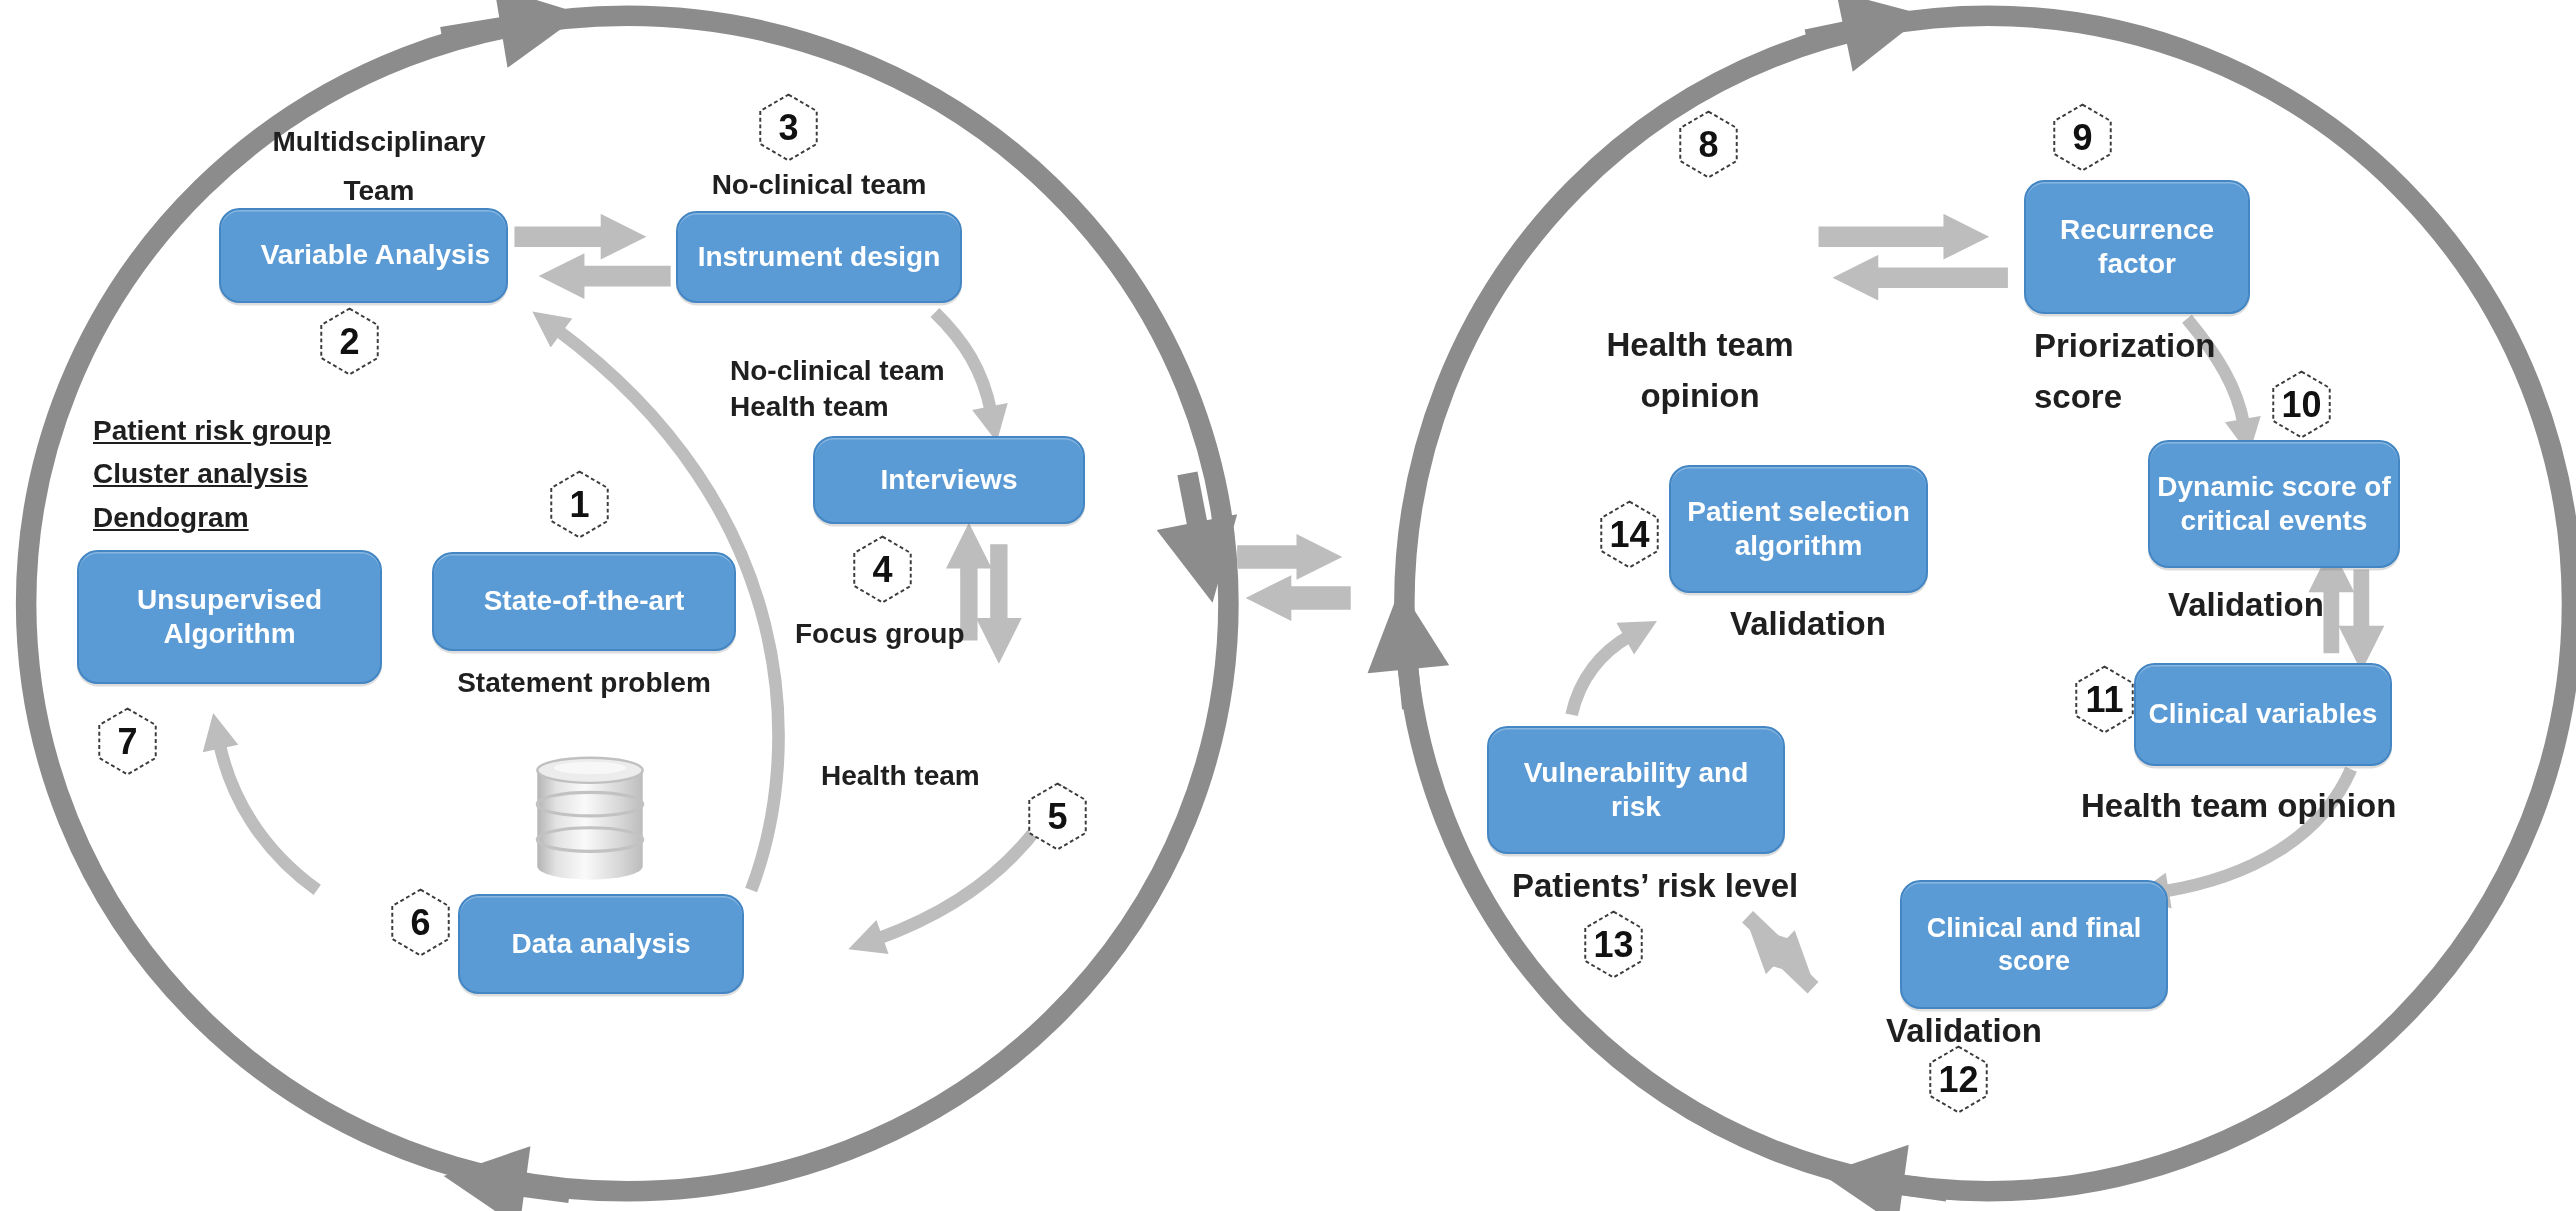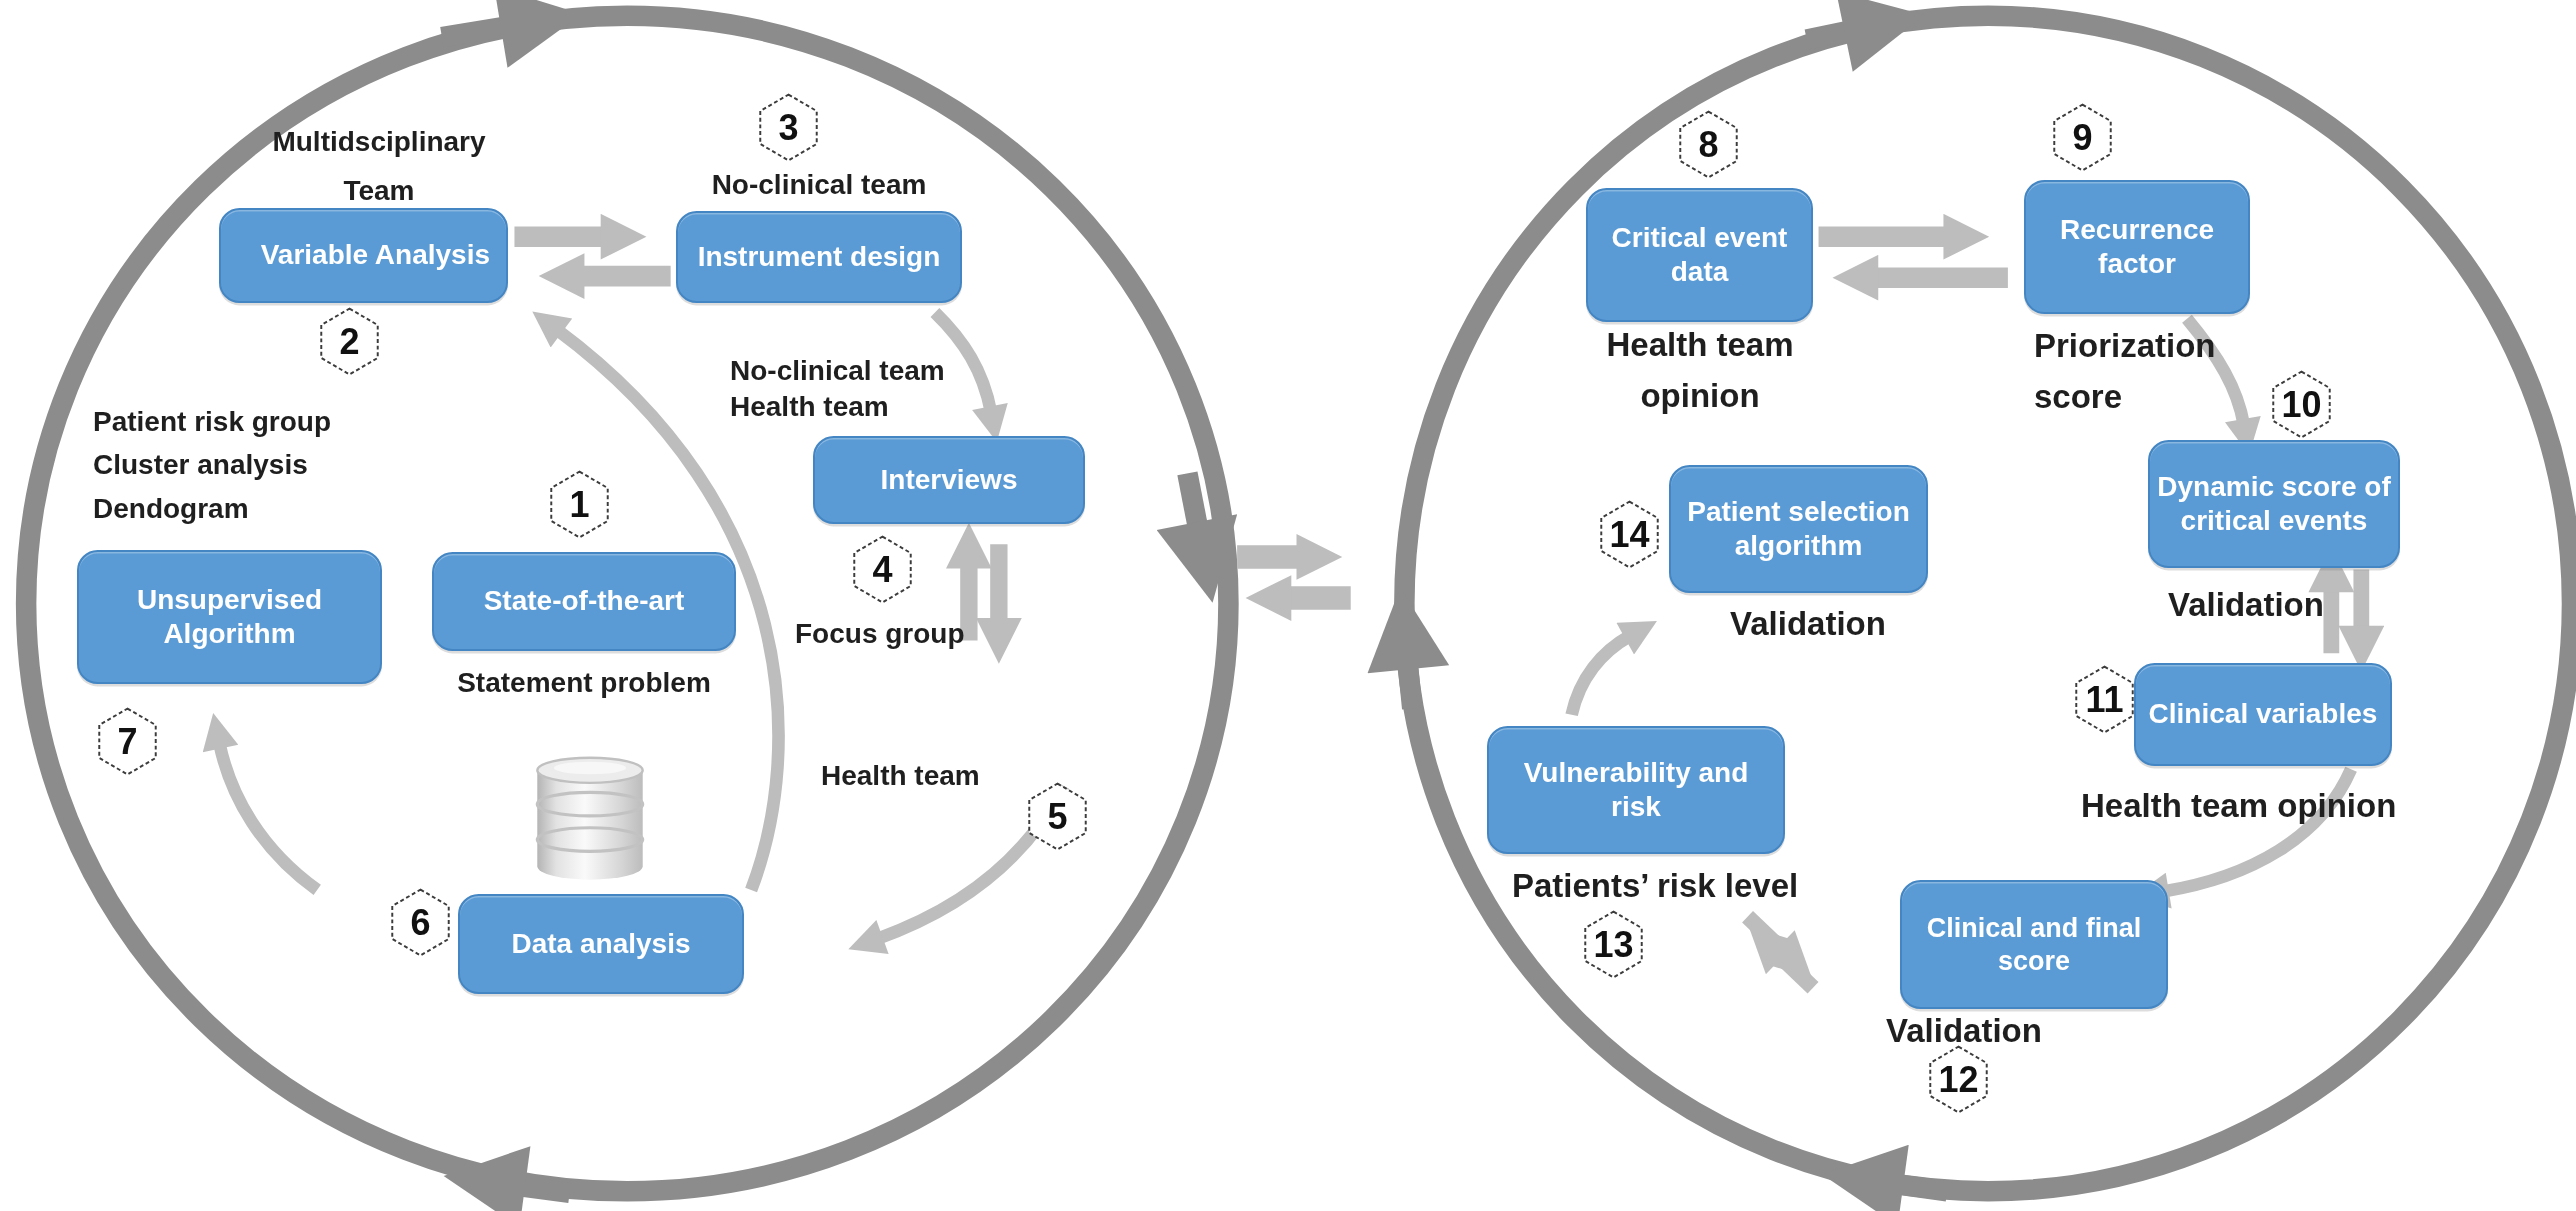--- a/index.html
+++ b/index.html
@@ -122,21 +122,21 @@
   <div class="box" style="left:813px;top:436px;width:272px;height:88px;">Interviews</div>
   <div class="lbl lh13" style="left:730px;top:353px;">No-clinical team
 Health team</div>
   <div class="lbl" style="left:795px;top:612px;">Focus group</div>
 
   <div class="lbl" style="left:821px;top:754px;">Health team</div>
 
   <div class="box" style="left:458px;top:894px;width:286px;height:100px;">Data analysis</div>
 
   <div class="box" style="left:77px;top:550px;width:305px;height:134px;">Unsupervised Algorithm</div>
-  <div class="lbl" style="left:93px;top:400px;">Patient risk group
+  <div class="lbl" style="left:93px;top:409px;text-decoration:underline;">Patient risk group
 Cluster analysis
 Dendogram</div>
 
   <div class="hex" style="left:548px;top:470px;">
     <svg width="63" height="69" viewBox="0 0 80 88">
         <polygon points="40,2 76,23 76,65 40,86 4,65 4,23" fill="#ffffff" stroke="#3c3c3c" stroke-width="2.5" stroke-dasharray="5 3.5"></polygon>
       </svg>
     <span class="hexnum">1</span>
   </div>
   <div class="hex" style="left:318px;top:307px;">
@@ -169,21 +169,20 @@
       </svg>
     <span class="hexnum">6</span>
   </div>
   <div class="hex" style="left:96px;top:707px;">
     <svg width="63" height="69" viewBox="0 0 80 88">
         <polygon points="40,2 76,23 76,65 40,86 4,65 4,23" fill="#ffffff" stroke="#3c3c3c" stroke-width="2.5" stroke-dasharray="5 3.5"></polygon>
       </svg>
     <span class="hexnum">7</span>
   </div>
 
-  <div class="box" style="left:1586px;top:188px;width:227px;height:134px;">Critical event data</div>
   <div class="lbl f34 c" style="left:1574px;top:319px;width:252px;">Health team opinion</div>
 
   <div class="box" style="left:2024px;top:180px;width:226px;height:134px;">Recurrence factor</div>
   <div class="lbl f34" style="left:2034px;top:320px;">Priorization
 score</div>
 
   <div class="box" style="left:2148px;top:440px;width:252px;height:128px;">Dynamic score of critical events</div>
   <div class="lbl f34" style="left:2168px;top:579px;">Validation</div>
 
   <div class="box" style="left:2134px;top:663px;width:258px;height:103px;">Clinical variables</div>

